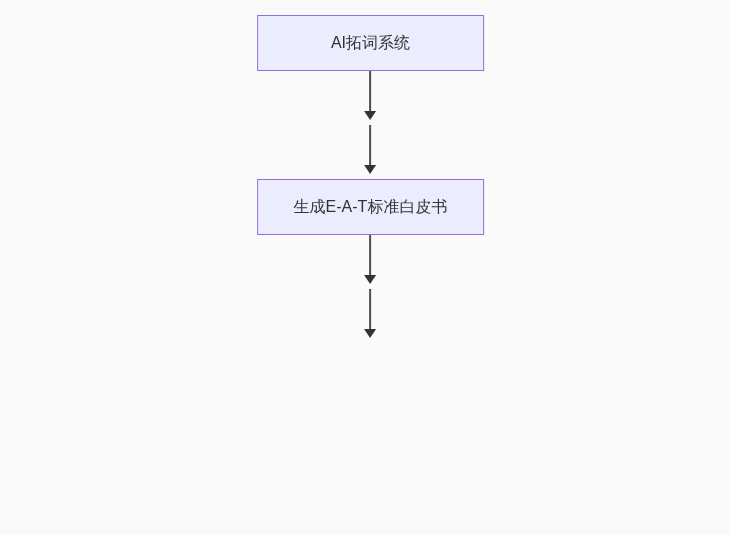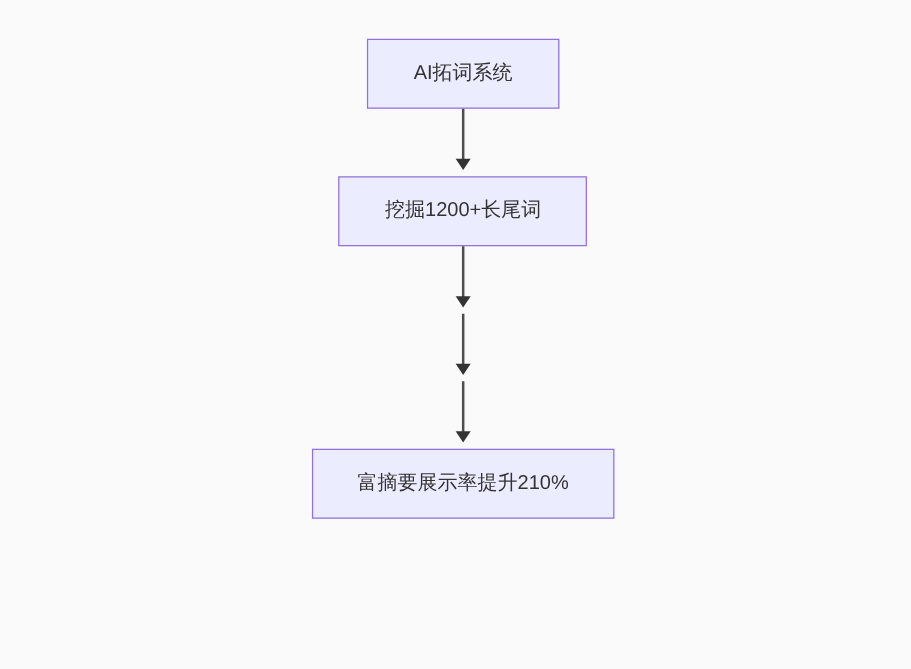--- a/index.html
+++ b/index.html
@@ -10,26 +10,25 @@
     background: #fafafa;
     font-family: "Liberation Sans", "DejaVu Sans", sans-serif;
   }
   .canvas {
     position: relative;
     width: 729px;
     height: 535px;
   }
   .flow-column {
     position: absolute;
-    top: 31px;
+    top: 15px;
     left: calc(50% + 6px);
     transform: translateX(-50%);
     display: flex;
     flex-direction: column;
-    align-items: center;
   }
   .node {
     background: #ECECFF;
     border: 1px solid #9370DB;
     color: #333333;
     font-size: 16px;
     line-height: 1;
     padding: 19px 36px;
     white-space: nowrap;
     text-align: center;
@@ -60,35 +59,34 @@
 <div class="canvas">
   <div class="flow-column">
 
     <div class="node">AI拓词系统</div>
 
     <div class="edge">
       <div class="edge-line"></div>
       <div class="edge-head"></div>
     </div>
 
-    <div class="node">挖掘1200+长尾词</div>
+
+    <div class="edge">
+      <div class="edge-line"></div>
+      <div class="edge-head"></div>
+    </div>
+
+    <div class="node">生成E-A-T标准白皮书</div>
 
     <div class="edge">
       <div class="edge-line"></div>
       <div class="edge-head"></div>
     </div>
 
 
     <div class="edge">
       <div class="edge-line"></div>
       <div class="edge-head"></div>
     </div>
 
 
-    <div class="edge">
-      <div class="edge-line"></div>
-      <div class="edge-head"></div>
-    </div>
-
-    <div class="node">富摘要展示率提升210%</div>
-
   </div>
 </div>
 
 </body></html>

